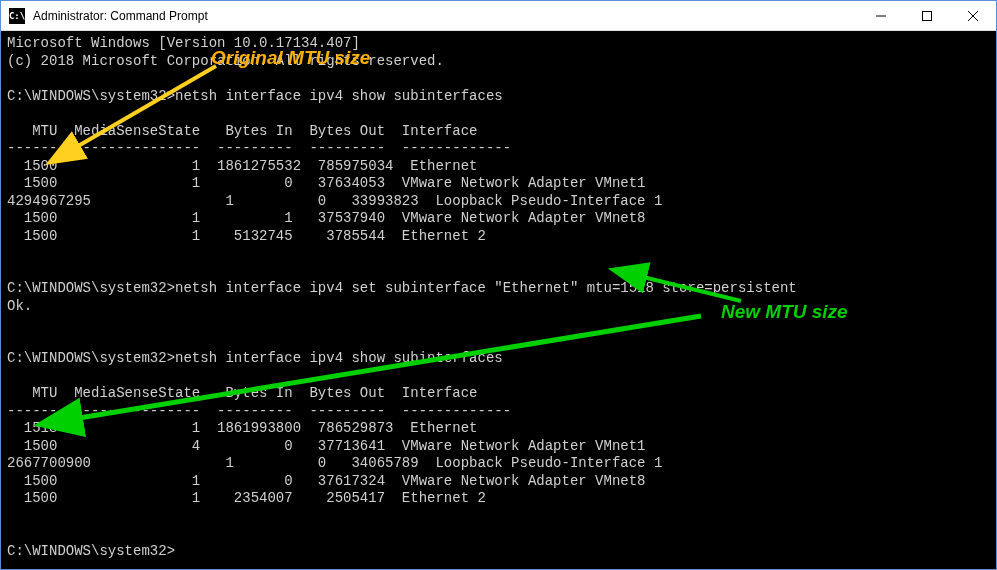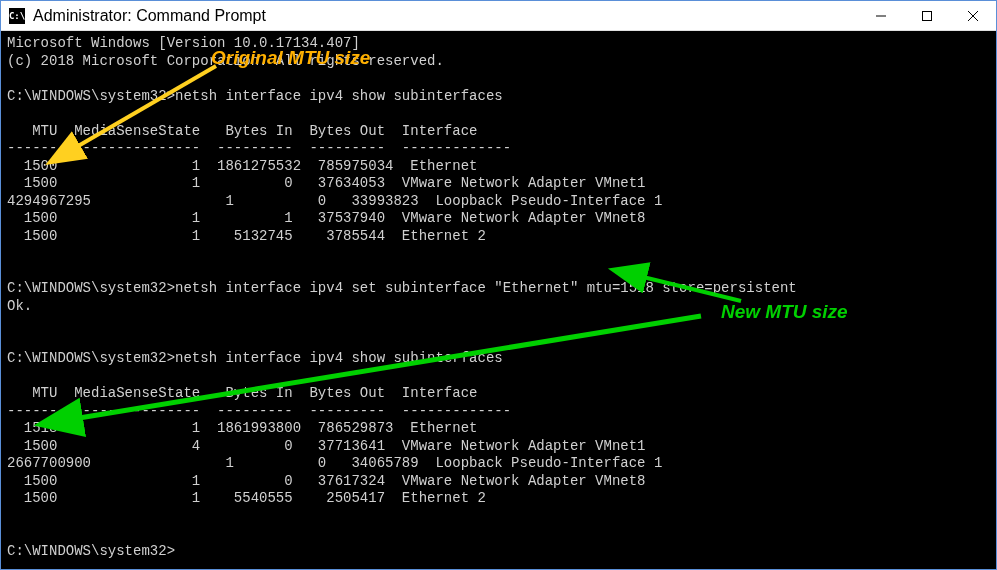--- a/index.html
+++ b/index.html
@@ -35,21 +35,21 @@
       background: #000;
       display: flex;
       align-items: center;
       justify-content: center;
       font-size: 9px;
       color: #fff;
       font-family: Consolas, monospace;
       font-weight: bold;
     }
     .titlebar-text {
-      font-size: 16px;
+      font-size: 12px;
       color: #000;
       flex: 1;
     }
     .titlebar-controls {
       display: flex;
       height: 100%;
     }
     .titlebar-btn {
       width: 46px;
       height: 100%;
@@ -135,21 +135,21 @@
 
 
 <span>C:\WINDOWS\system32&gt;</span><span>netsh interface ipv4 show subinterfaces</span>
 
 <span>   MTU  MediaSenseState   Bytes In  Bytes Out  Interface</span>
 <span>------  ---------------  ---------  ---------  -------------</span>
 <span>  1518                1  1861993800  786529873  Ethernet</span>
 <span>  1500                4          0   37713641  VMware Network Adapter VMnet1</span>
 <span>2667700900                1          0   34065789  Loopback Pseudo-Interface 1</span>
 <span>  1500                1          0   37617324  VMware Network Adapter VMnet8</span>
-<span>  1500                1    5540555    2505417  Ethernet 2</span>
+<span>  1500                1    2354007    2505417  Ethernet 2</span>
 
 
 <span>C:\WINDOWS\system32&gt;</span>
 </div>
 
   <div class="annotation orange" style="left:210px; top:46px;">Original MTU size</div>
   <div class="annotation green" style="left:700px; top:300px;">New MTU size</div>
 
   <svg class="arrow-svg" style="left:0; top:0;" width="997" height="570">
     <defs>

